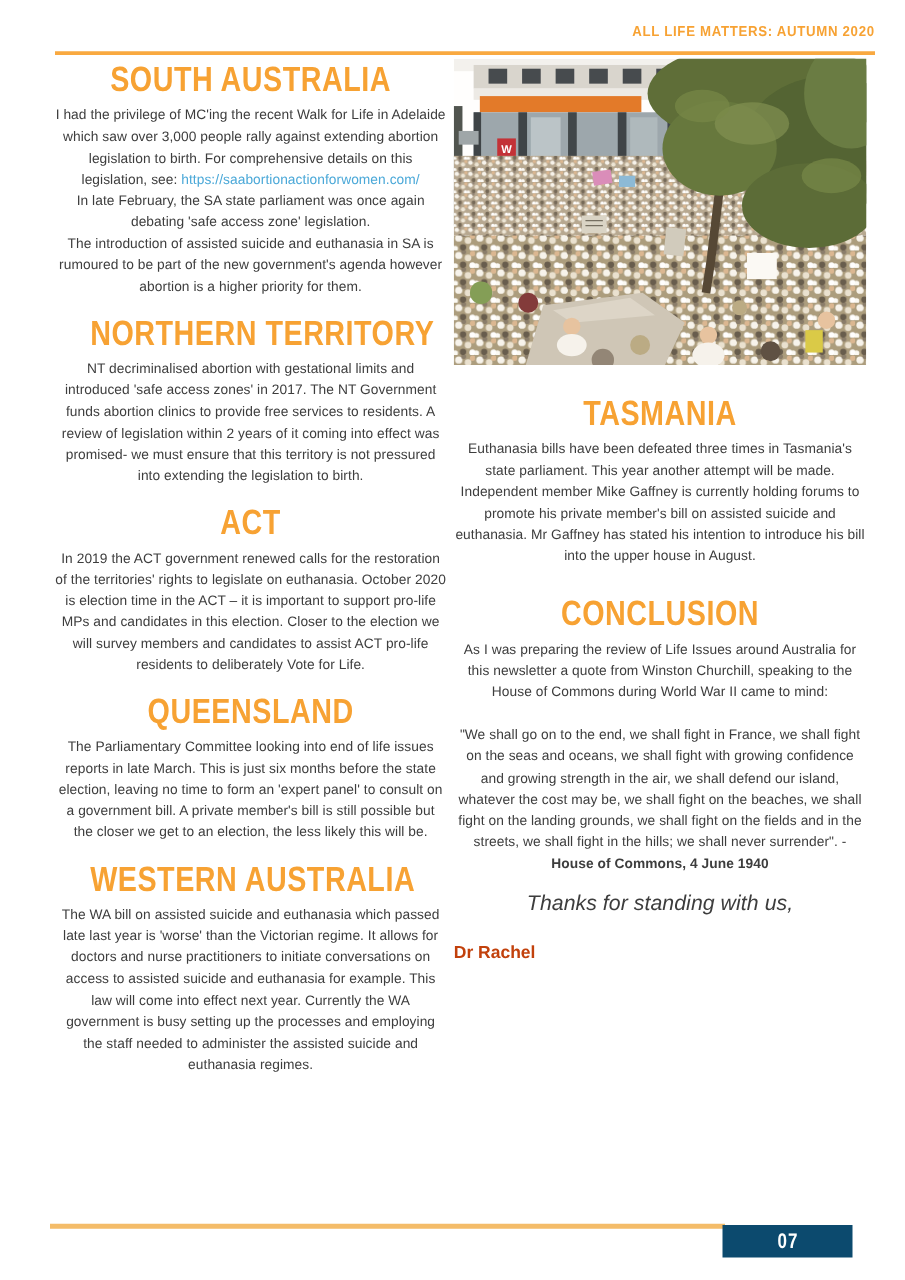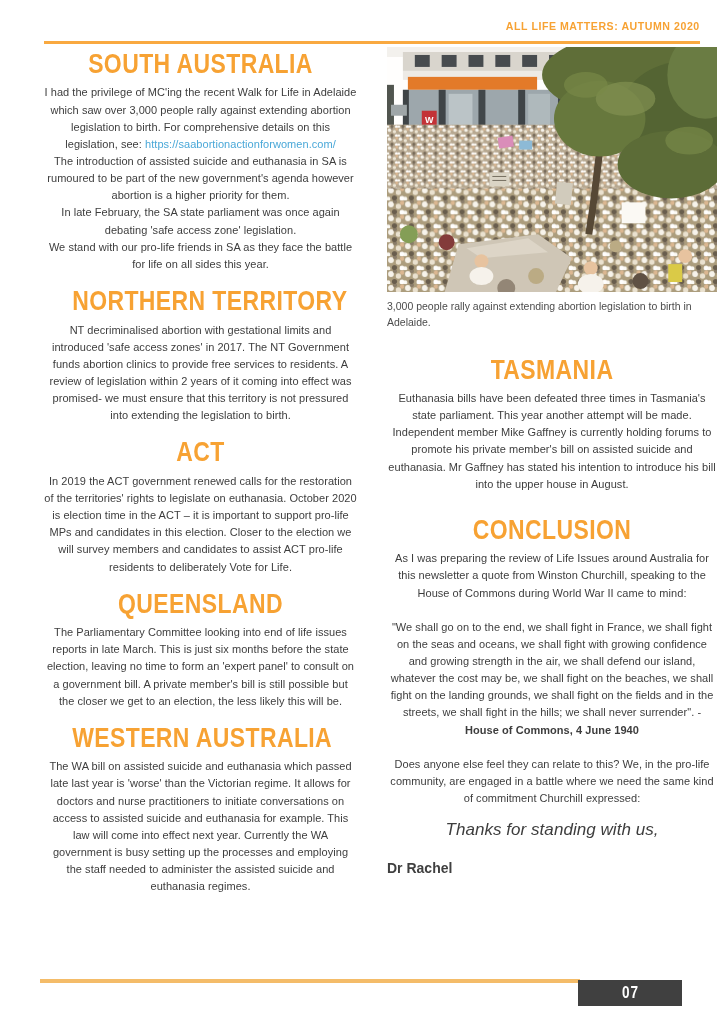--- a/index.html
+++ b/index.html
@@ -5,59 +5,58 @@
   html,body{margin:0;padding:0;}
   body{
     width:724px;height:1024px;position:relative;background:#ffffff;
     font-family:"Liberation Sans",sans-serif;color:#3d3d3d;overflow:hidden;
   }
   .masthead{
     position:absolute;top:20px;right:24px;color:#f7a233;font-weight:bold;
     font-size:11.5px;letter-spacing:.6px;transform:scaleX(.92);transform-origin:right center;
   }
   .toprule{position:absolute;top:41px;left:44px;width:656px;height:3px;background:#f9a940;}
-  .columns{position:absolute;top:47px;left:44px;width:656px;display:flex;gap:30px;}
+  .columns{position:absolute;top:47px;left:44px;width:656px;display:flex;gap:6px;}
   .col-left{width:313px;}
   .col-right{width:330px;}
   .sec-h{
     color:#f7a233;font-weight:bold;font-size:28px;line-height:1.05;text-align:center;
     margin:13px 0 6px 0;transform:scaleX(.82);letter-spacing:.5px;white-space:nowrap;
   }
   .sec-h.first{margin-top:2px;}
   .sec-p{margin:0;font-size:11px;line-height:1.56;letter-spacing:.05px;text-align:center;}
   .link{color:#4aa8d8;text-decoration:none;cursor:pointer;}
   .photo{width:330px;height:245px;display:block;}
   .caption{margin:7px 0 0 0;font-size:10.5px;line-height:1.5;color:#4c4c4c;}
   .gap{margin-top:17px;}
   .q-src{font-weight:bold;}
   .closing{margin-top:10px;font-size:17px;font-style:italic;}
-  .signature{margin-top:16px;font-size:14px;font-weight:bold;color:#404040;}
+  .signature{margin-top:16px;font-size:14px;font-weight:bold;color:#c2410c;}
   .footrule{position:absolute;top:979px;left:40px;width:540px;height:4px;background:#f4bc69;}
   .pagebox{
-    position:absolute;top:980px;left:578px;width:104px;height:26px;background:#404040;
+    position:absolute;top:980px;left:578px;width:104px;height:26px;background:#0c4a6e;
     display:flex;align-items:center;justify-content:center;
   }
   .pagebox span{color:#ffffff;font-weight:bold;font-size:17px;transform:scaleX(.8);letter-spacing:1px;}
 </style>
 </head>
 <body>
 
 <div class="masthead">ALL LIFE MATTERS: AUTUMN 2020</div>
 <div class="toprule"></div>
 
 <div class="columns">
 
   <div class="col-left">
 
     <section>
       <h2 class="sec-h first">SOUTH AUSTRALIA</h2>
       <p class="sec-p"><span>I had the privilege of MC'ing the recent Walk for Life in Adelaide which saw over 3,000 people rally against extending abortion legislation to birth. For comprehensive details on this legislation, see: </span><a class="link">https://saabortionactionforwomen.com/</a></p>
+      <p class="sec-p">In late February, the SA state parliament was once again debating 'safe access zone' legislation.</p>
       <p class="sec-p">The introduction of assisted suicide and euthanasia in SA is rumoured to be part of the new government's agenda however abortion is a higher priority for them.</p>
-      <p class="sec-p">In late February, the SA state parliament was once again debating 'safe access zone' legislation.</p>
-      <p class="sec-p">We stand with our pro-life friends in SA as they face the battle for life on all sides this year.</p>
     </section>
 
     <section>
       <h2 class="sec-h">NORTHERN TERRITORY</h2>
       <p class="sec-p">NT decriminalised abortion with gestational limits and introduced 'safe access zones' in 2017. The NT Government funds abortion clinics to provide free services to residents. A review of legislation within 2 years of it coming into effect was promised- we must ensure that this territory is not pressured into extending the legislation to birth.</p>
     </section>
 
     <section>
       <h2 class="sec-h">ACT</h2>
       <p class="sec-p">In 2019 the ACT government renewed calls for the restoration of the territories' rights to legislate on euthanasia. October 2020 is election time in the ACT – it is important to support pro-life MPs and candidates in this election. Closer to the election we will survey members and candidates to assist ACT pro-life residents to deliberately Vote for Life.</p>
@@ -170,32 +169,30 @@
       <circle cx="205" cy="222" r="7" fill="#e6c19c"></circle>
       <ellipse cx="205" cy="238" rx="13" ry="10" fill="#f6f3ec"></ellipse>
       <circle cx="230" cy="200" r="6" fill="#b7a77f"></circle>
       <circle cx="255" cy="235" r="8" fill="#55483a"></circle>
       <circle cx="300" cy="210" r="7" fill="#e6c19c"></circle>
       <rect x="283" y="218" width="14" height="18" fill="#d8c83e"></rect>
       <circle cx="120" cy="242" r="9" fill="#8d8070"></circle>
       <rect x="0" y="0" width="332" height="246" fill="#ffefd5" opacity="0.06"></rect>
     </svg>
 
-    <p class="caption">3,000 people rally against extending abortion legislation to birth in Adelaide.</p>
 
     <section>
       <h2 class="sec-h" style="margin-top:24px;">TASMANIA</h2>
       <p class="sec-p">Euthanasia bills have been defeated three times in Tasmania's state parliament. This year another attempt will be made. Independent member Mike Gaffney is currently holding forums to promote his private member's bill on assisted suicide and euthanasia. Mr Gaffney has stated his intention to introduce his bill into the upper house in August.</p>
     </section>
 
     <section>
       <h2 class="sec-h" style="margin-top:22px;">CONCLUSION</h2>
       <p class="sec-p">As I was preparing the review of Life Issues around Australia for this newsletter a quote from Winston Churchill, speaking to the House of Commons during World War II came to mind:</p>
       <p class="sec-p gap"><span>"We shall go on to the end, we shall fight in France, we shall fight on the seas and oceans, we shall fight with growing confidence and growing strength in the air, we shall defend our island, whatever the cost may be, we shall fight on the beaches, we shall fight on the landing grounds, we shall fight on the fields and in the streets, we shall fight in the hills; we shall never surrender". - </span><span class="q-src">House of Commons, 4 June 1940</span></p>
-      <p class="sec-p gap">Does anyone else feel they can relate to this?  We, in the pro-life community, are engaged in a battle where we need the same kind of commitment Churchill expressed:</p>
       <p class="sec-p closing">Thanks for standing with us,</p>
       <p class="signature">Dr Rachel</p>
     </section>
 
   </div>
 </div>
 
 <div class="footrule"></div>
 <div class="pagebox">
   <span>07</span>

